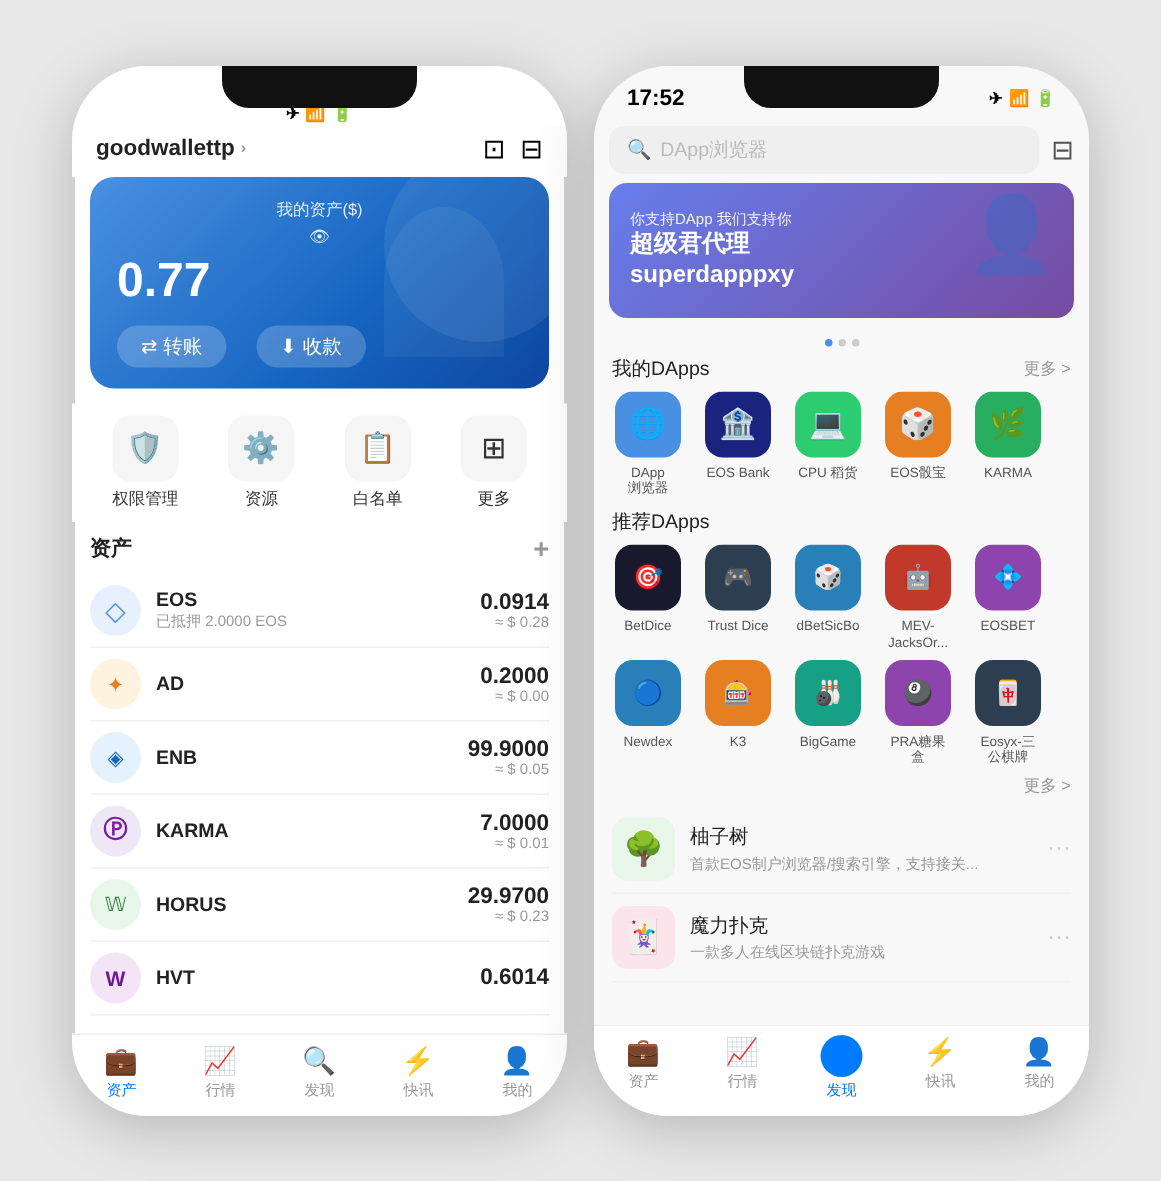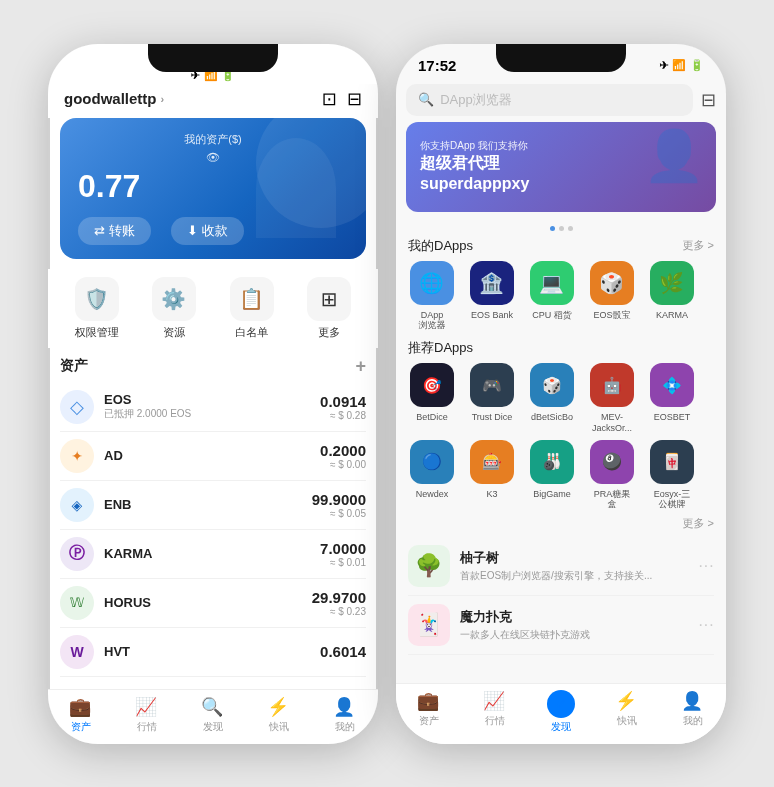--- a/index.html
+++ b/index.html
@@ -235,21 +235,21 @@
     .app-list-item {
       display: flex; align-items: center; gap: 10px;
       padding: 8px 0; border-bottom: 1px solid #f0f0f0;
     }
     .app-list-icon {
       width: 42px; height: 42px; border-radius: 10px;
       background: #f0f0f0; display: flex; align-items: center; justify-content: center;
       font-size: 22px; flex-shrink: 0;
     }
     .app-list-info { flex: 1; }
-    .app-list-name { font-size: 13px; font-weight: 700; color: #222; }
+    .app-list-name { font-size: 13px; font-weight: 400; color: #222; }
     .app-list-desc { font-size: 10px; color: #999; margin-top: 2px; }
     .app-list-more { color: #ccc; font-size: 16px; }
     .dots { display: flex; gap: 4px; justify-content: center; margin: 4px 0; }
     .dot { width: 5px; height: 5px; border-radius: 50%; background: #ccc; }
     .dot.active { background: #4A90E2; }
   </style>
 </head>
 <body>
 
 <div class="phones-container">

